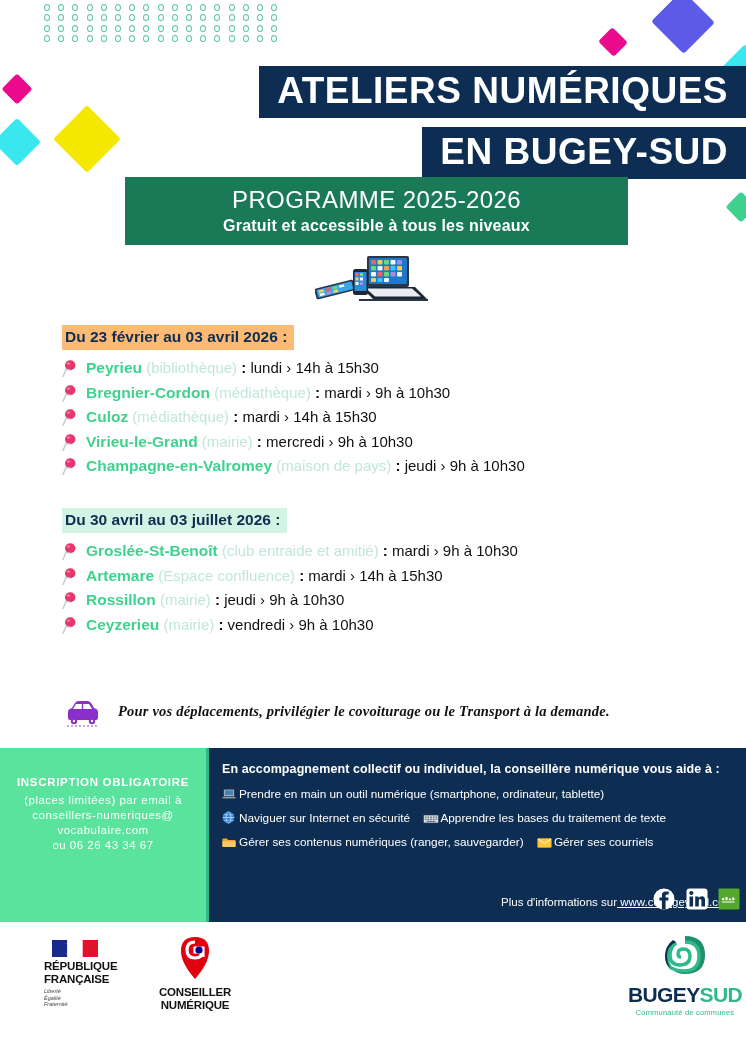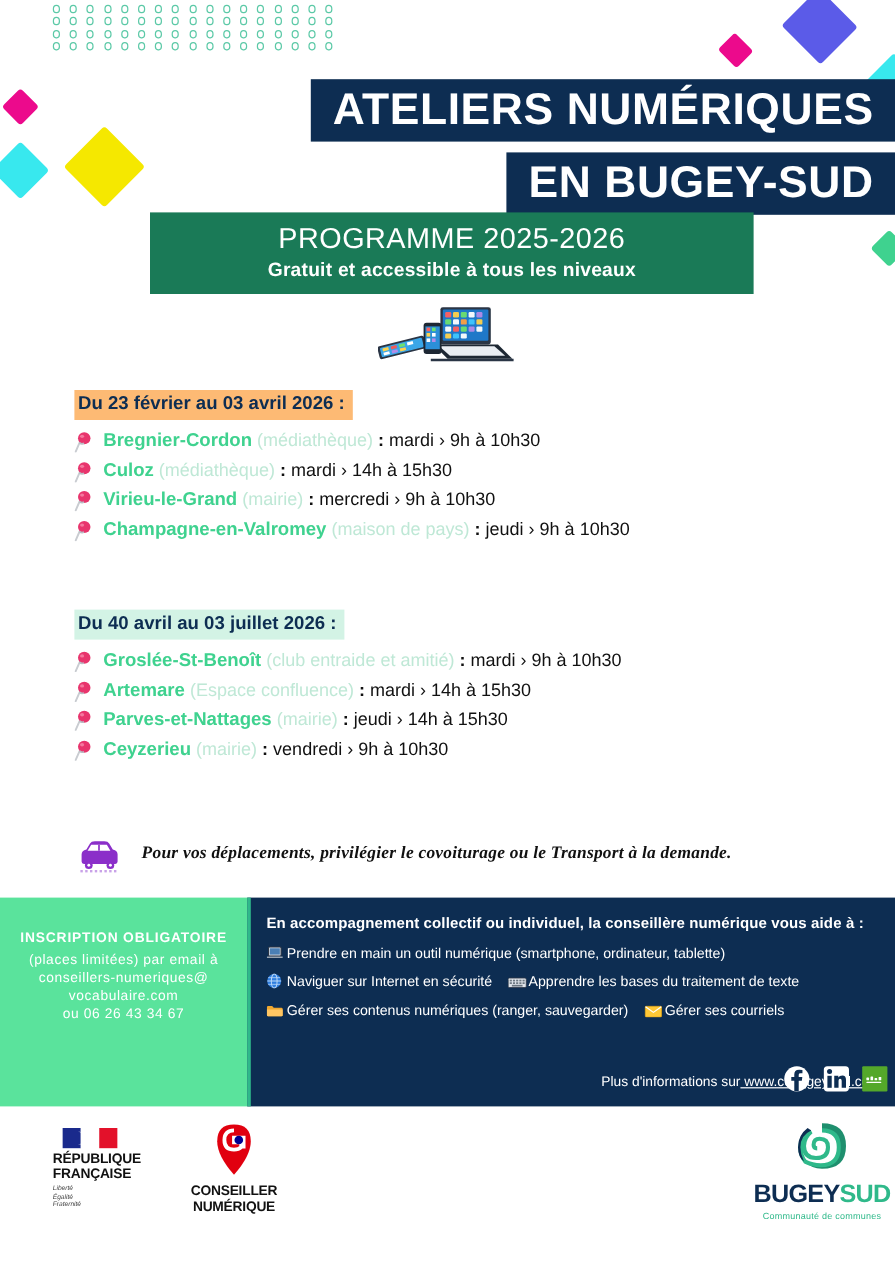--- a/index.html
+++ b/index.html
@@ -250,20 +250,26 @@
   </div>
 
   <div class="sched s1">
     <div class="date-head hl-yellow">Du 23 février au 03 avril 2026 :</div>
     <div class="rows" id="rows0">
         <div class="row"><span class="pin"><svg viewBox="0 0 17 18" width="17" height="18">
               <path d="M4.5 9.5 L1 17.5" stroke="#c9ccd1" stroke-width="1.6" stroke-linecap="round"></path>
               <ellipse cx="8.2" cy="6.2" rx="5.2" ry="5" fill="#e8356d"></ellipse>
               <ellipse cx="6.4" cy="4.6" rx="1.7" ry="1.4" fill="#f5789f"></ellipse>
               <path d="M4.2 9.8 Q6 11.6 8 10.4" stroke="#b9bec5" stroke-width="1.4" fill="none"></path>
+            </svg></span><span class="town">Peyrieu</span> <span class="venue">(bibliothèque)</span><span class="colon"> : </span><span class="when">lundi › 14h à 15h30</span></div>
+        <div class="row"><span class="pin"><svg viewBox="0 0 17 18" width="17" height="18">
+              <path d="M4.5 9.5 L1 17.5" stroke="#c9ccd1" stroke-width="1.6" stroke-linecap="round"></path>
+              <ellipse cx="8.2" cy="6.2" rx="5.2" ry="5" fill="#e8356d"></ellipse>
+              <ellipse cx="6.4" cy="4.6" rx="1.7" ry="1.4" fill="#f5789f"></ellipse>
+              <path d="M4.2 9.8 Q6 11.6 8 10.4" stroke="#b9bec5" stroke-width="1.4" fill="none"></path>
             </svg></span><span class="town">Bregnier-Cordon</span> <span class="venue">(médiathèque)</span><span class="colon"> : </span><span class="when">mardi › 9h à 10h30</span></div>
         <div class="row"><span class="pin"><svg viewBox="0 0 17 18" width="17" height="18">
               <path d="M4.5 9.5 L1 17.5" stroke="#c9ccd1" stroke-width="1.6" stroke-linecap="round"></path>
               <ellipse cx="8.2" cy="6.2" rx="5.2" ry="5" fill="#e8356d"></ellipse>
               <ellipse cx="6.4" cy="4.6" rx="1.7" ry="1.4" fill="#f5789f"></ellipse>
               <path d="M4.2 9.8 Q6 11.6 8 10.4" stroke="#b9bec5" stroke-width="1.4" fill="none"></path>
             </svg></span><span class="town">Culoz</span> <span class="venue">(médiathèque)</span><span class="colon"> : </span><span class="when">mardi › 14h à 15h30</span></div>
         <div class="row"><span class="pin"><svg viewBox="0 0 17 18" width="17" height="18">
               <path d="M4.5 9.5 L1 17.5" stroke="#c9ccd1" stroke-width="1.6" stroke-linecap="round"></path>
               <ellipse cx="8.2" cy="6.2" rx="5.2" ry="5" fill="#e8356d"></ellipse>
@@ -273,40 +279,40 @@
         <div class="row"><span class="pin"><svg viewBox="0 0 17 18" width="17" height="18">
               <path d="M4.5 9.5 L1 17.5" stroke="#c9ccd1" stroke-width="1.6" stroke-linecap="round"></path>
               <ellipse cx="8.2" cy="6.2" rx="5.2" ry="5" fill="#e8356d"></ellipse>
               <ellipse cx="6.4" cy="4.6" rx="1.7" ry="1.4" fill="#f5789f"></ellipse>
               <path d="M4.2 9.8 Q6 11.6 8 10.4" stroke="#b9bec5" stroke-width="1.4" fill="none"></path>
             </svg></span><span class="town">Champagne-en-Valromey</span> <span class="venue">(maison de pays)</span><span class="colon"> : </span><span class="when">jeudi › 9h à 10h30</span></div>
       </div>
   </div>
 
   <div class="sched s2">
-    <div class="date-head hl-mint">Du 40 avril au 03 juillet 2026 :</div>
+    <div class="date-head hl-mint">Du 30 avril au 03 juillet 2026 :</div>
     <div class="rows" id="rows1">
         <div class="row"><span class="pin"><svg viewBox="0 0 17 18" width="17" height="18">
               <path d="M4.5 9.5 L1 17.5" stroke="#c9ccd1" stroke-width="1.6" stroke-linecap="round"></path>
               <ellipse cx="8.2" cy="6.2" rx="5.2" ry="5" fill="#e8356d"></ellipse>
               <ellipse cx="6.4" cy="4.6" rx="1.7" ry="1.4" fill="#f5789f"></ellipse>
               <path d="M4.2 9.8 Q6 11.6 8 10.4" stroke="#b9bec5" stroke-width="1.4" fill="none"></path>
             </svg></span><span class="town">Groslée-St-Benoît</span> <span class="venue">(club entraide et amitié)</span><span class="colon"> : </span><span class="when">mardi › 9h à 10h30</span></div>
         <div class="row"><span class="pin"><svg viewBox="0 0 17 18" width="17" height="18">
               <path d="M4.5 9.5 L1 17.5" stroke="#c9ccd1" stroke-width="1.6" stroke-linecap="round"></path>
               <ellipse cx="8.2" cy="6.2" rx="5.2" ry="5" fill="#e8356d"></ellipse>
               <ellipse cx="6.4" cy="4.6" rx="1.7" ry="1.4" fill="#f5789f"></ellipse>
               <path d="M4.2 9.8 Q6 11.6 8 10.4" stroke="#b9bec5" stroke-width="1.4" fill="none"></path>
             </svg></span><span class="town">Artemare</span> <span class="venue">(Espace confluence)</span><span class="colon"> : </span><span class="when">mardi › 14h à 15h30</span></div>
         <div class="row"><span class="pin"><svg viewBox="0 0 17 18" width="17" height="18">
               <path d="M4.5 9.5 L1 17.5" stroke="#c9ccd1" stroke-width="1.6" stroke-linecap="round"></path>
               <ellipse cx="8.2" cy="6.2" rx="5.2" ry="5" fill="#e8356d"></ellipse>
               <ellipse cx="6.4" cy="4.6" rx="1.7" ry="1.4" fill="#f5789f"></ellipse>
               <path d="M4.2 9.8 Q6 11.6 8 10.4" stroke="#b9bec5" stroke-width="1.4" fill="none"></path>
-            </svg></span><span class="town">Parves-et-Nattages</span> <span class="venue">(mairie)</span><span class="colon"> : </span><span class="when">jeudi › 14h à 15h30</span></div>
+            </svg></span><span class="town">Rossillon</span> <span class="venue">(mairie)</span><span class="colon"> : </span><span class="when">jeudi › 9h à 10h30</span></div>
         <div class="row"><span class="pin"><svg viewBox="0 0 17 18" width="17" height="18">
               <path d="M4.5 9.5 L1 17.5" stroke="#c9ccd1" stroke-width="1.6" stroke-linecap="round"></path>
               <ellipse cx="8.2" cy="6.2" rx="5.2" ry="5" fill="#e8356d"></ellipse>
               <ellipse cx="6.4" cy="4.6" rx="1.7" ry="1.4" fill="#f5789f"></ellipse>
               <path d="M4.2 9.8 Q6 11.6 8 10.4" stroke="#b9bec5" stroke-width="1.4" fill="none"></path>
             </svg></span><span class="town">Ceyzerieu</span> <span class="venue">(mairie)</span><span class="colon"> : </span><span class="when">vendredi › 9h à 10h30</span></div>
       </div>
   </div>
 
   <div class="transport">

